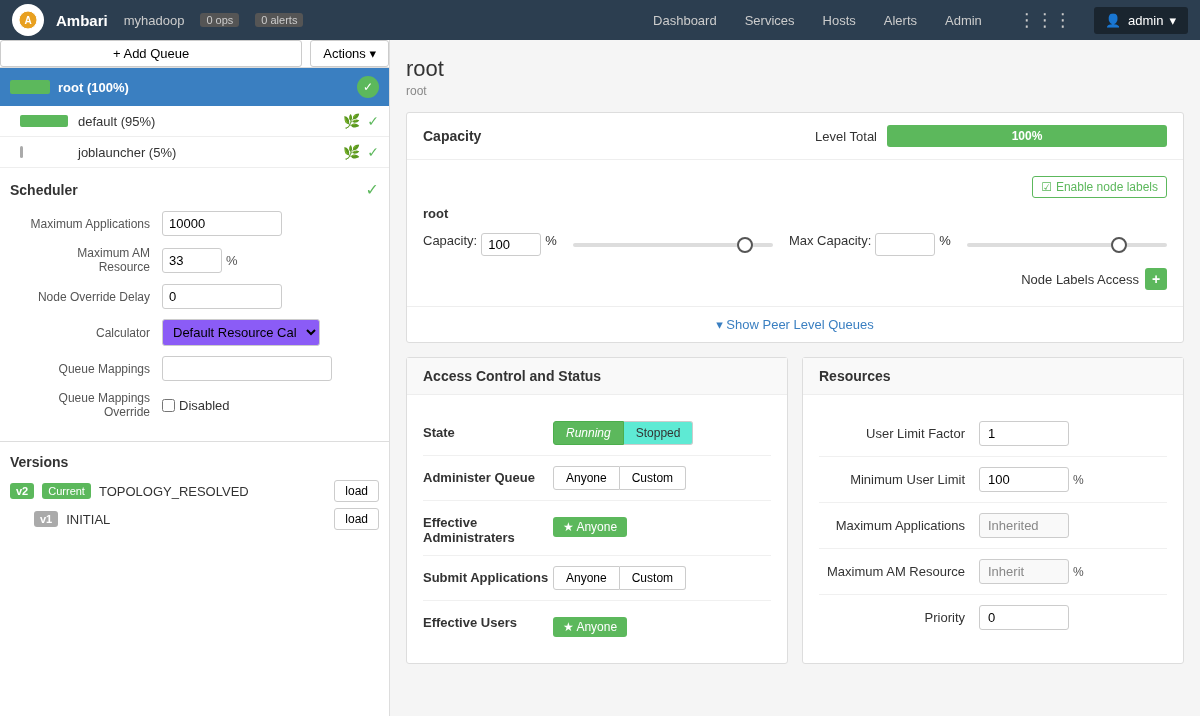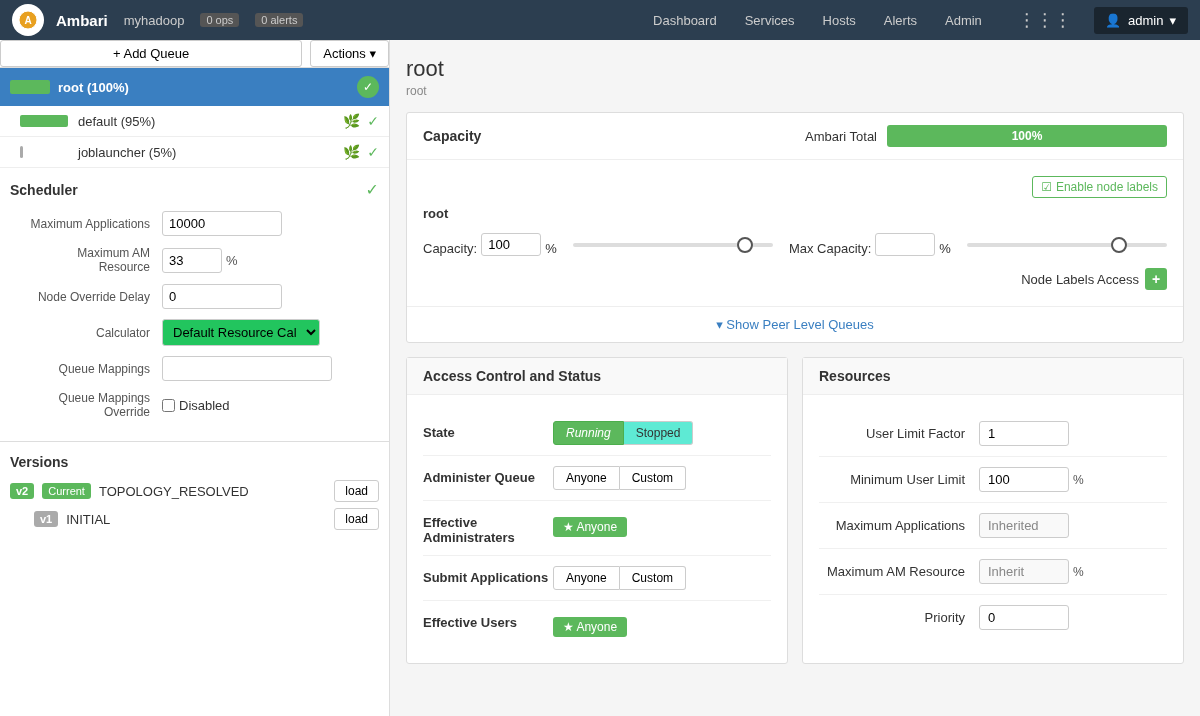--- a/index.html
+++ b/index.html
@@ -125,21 +125,21 @@
     .form-input {
       border: 1px solid #ccc; border-radius: 3px; padding: 4px 6px;
       font-size: 13px;
     }
     .form-input-sm { width: 60px; }
     .form-input-md { width: 120px; }
     .form-input-lg { width: 170px; }
     .form-unit { margin-left: 4px; color: #555; }
     .form-select {
       border: 1px solid #ccc; border-radius: 3px; padding: 4px 6px;
-      font-size: 13px; background: #22c55e; cursor: pointer;
+      font-size: 13px; background: #8b5cf6; cursor: pointer;
     }
     .checkbox-label {
       display: flex; align-items: center; gap: 4px; font-size: 13px;
     }
     .checkbox-label input { margin: 0; }
 
     
     .versions-section { padding: 12px 10px; }
     .versions-title { font-size: 14px; font-weight: bold; margin-bottom: 10px; }
     .version-row {
@@ -200,21 +200,21 @@
     }
     .enable-node-labels {
       display: flex; justify-content: flex-end; margin-bottom: 8px;
     }
     .enable-node-label-btn {
       display: flex; align-items: center; gap: 4px;
       border: 1px solid #5cb85c; border-radius: 3px; padding: 3px 8px;
       font-size: 12px; color: #5cb85c; background: #fff; cursor: pointer;
     }
     .capacity-field {
-      display: flex; align-items: flex-end; gap: 4px;
+      display: flex; align-items: flex-start; gap: 4px;
     }
     .capacity-field-label { font-size: 13px; }
     .capacity-input {
       width: 60px; border: 1px solid #ccc; border-radius: 3px;
       padding: 3px 6px; font-size: 13px;
     }
     .slider-wrap {
       flex: 1; position: relative; height: 20px; display: flex; align-items: center;
     }
     .slider-track {
@@ -433,21 +433,21 @@
   </div>
 
   <div class="right-panel">
 
     <h1 class="page-title">root</h1>
     <div class="page-breadcrumb">root</div>
 
     <div class="card">
       <div class="capacity-header">
         <span class="capacity-title">Capacity</span>
-        <span class="level-total-label">Ambari Total</span>
+        <span class="level-total-label">Level Total</span>
         <div class="level-total-bar-wrap">
           <div class="level-total-bar-fill" style="width:100%">
             <span>100%</span>
           </div>
         </div>
       </div>
       <div class="capacity-body">
         <div class="enable-node-labels">
           <button class="enable-node-label-btn">
             <span>☑</span>

